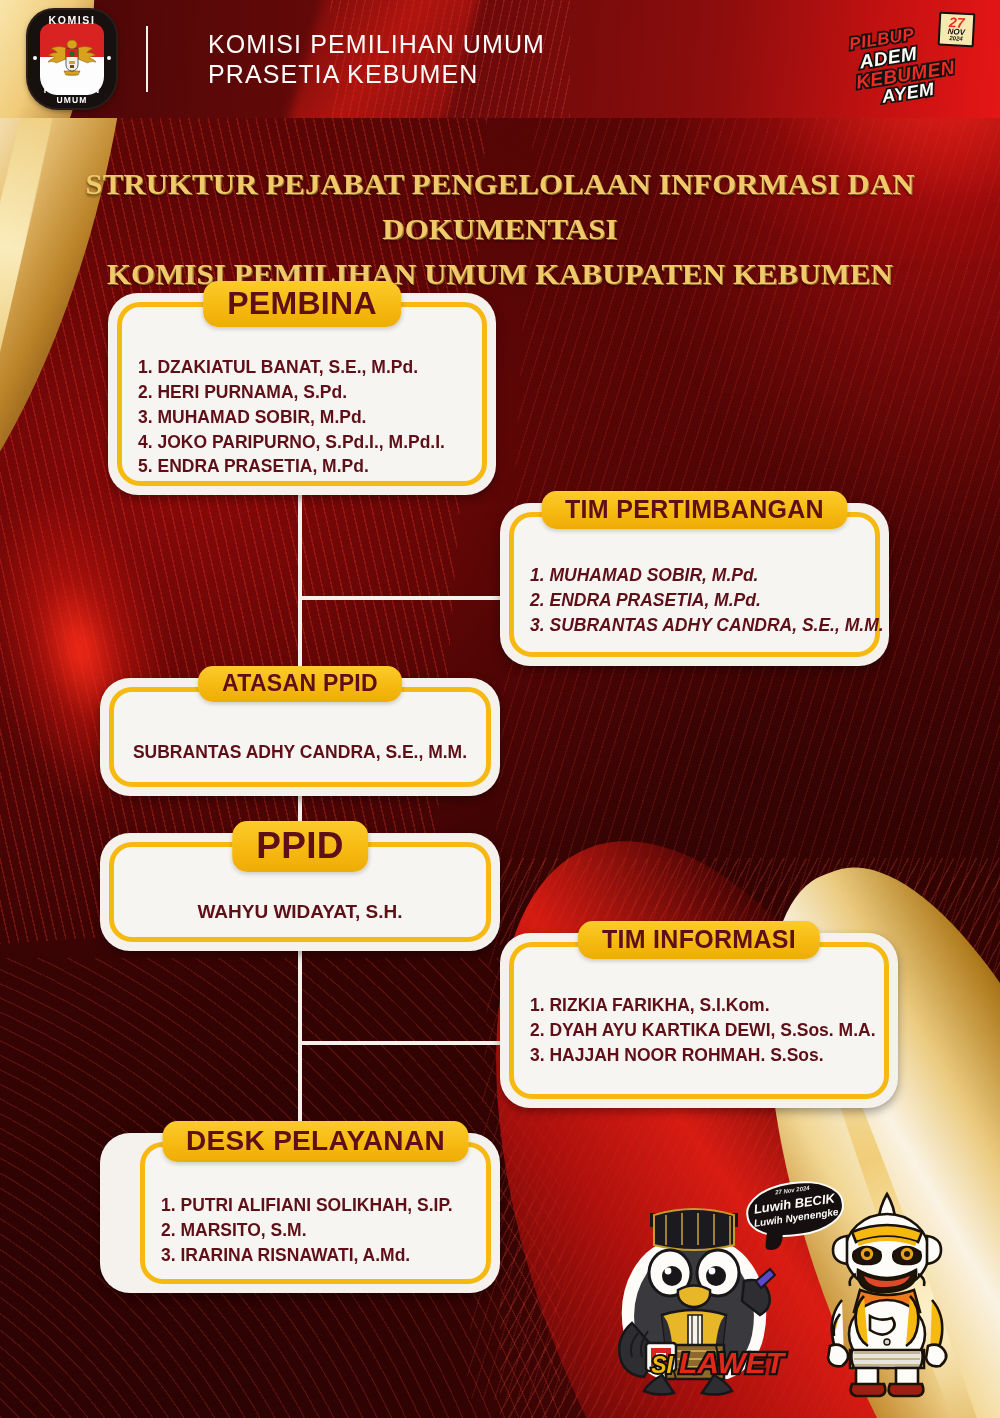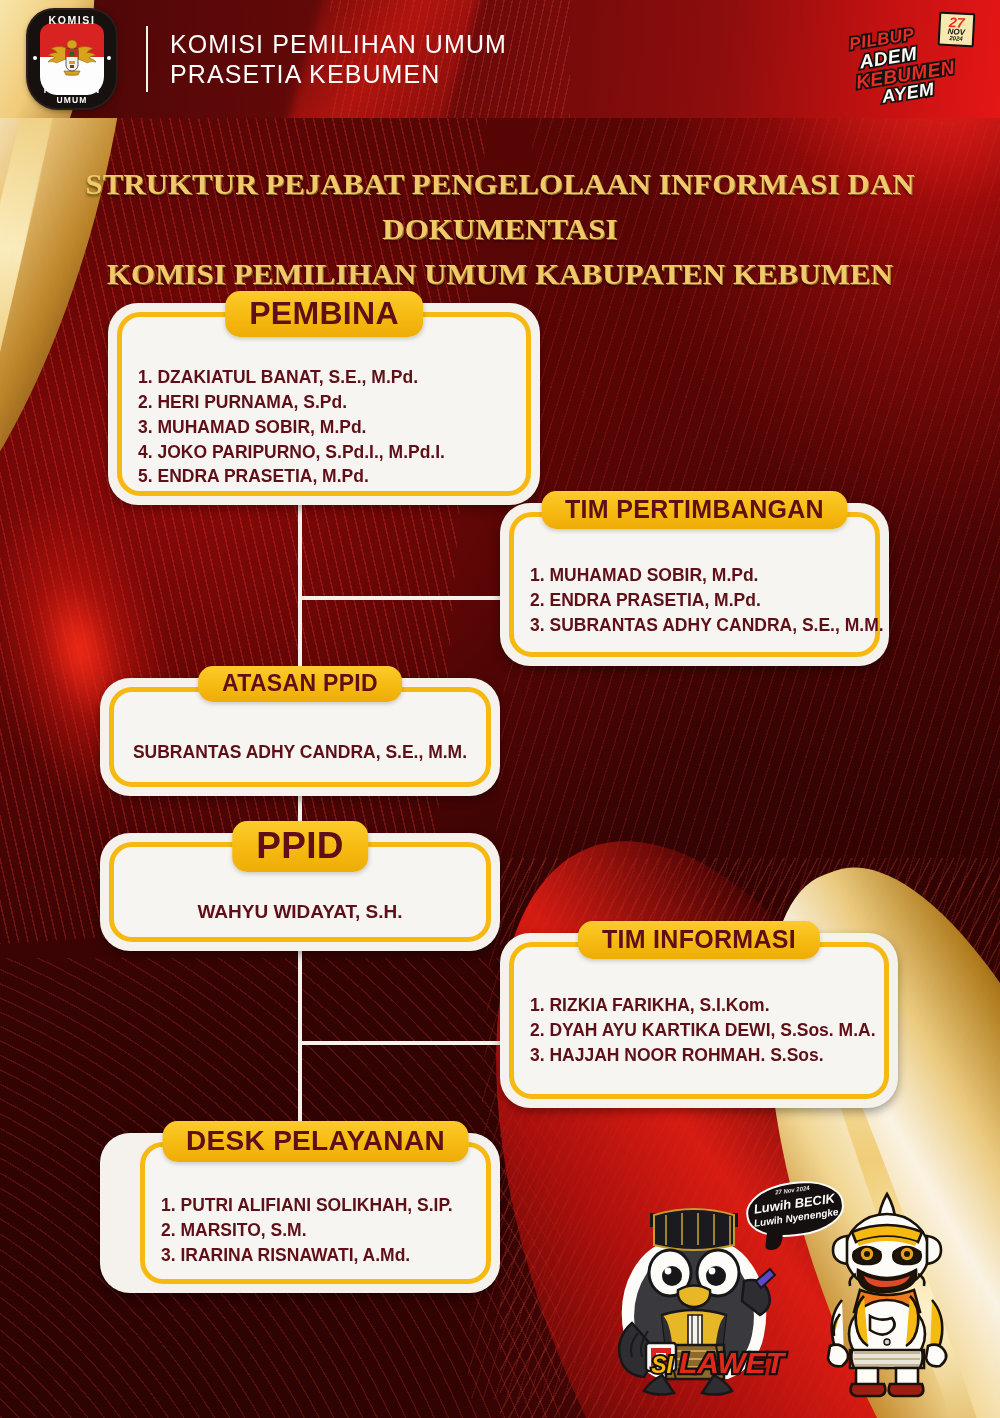--- a/index.html
+++ b/index.html
@@ -73,21 +73,21 @@
   .kpu-txt-top { position:absolute; left:0; right:0; top:4px; text-align:center;
     color:#fff; font-size:10.5px; font-weight:700; letter-spacing:1.6px; }
   .kpu-txt-bot { position:absolute; left:0; right:0; bottom:3px; text-align:center;
     color:#fff; font-size:8.5px; font-weight:700; letter-spacing:1.1px; }
   .kpu-dot { position:absolute; width:4px; height:4px; border-radius:50%; background:#fff; top:46px; }
   .kpu-dot.l { left:5px; } .kpu-dot.r { right:5px; }
   .garuda { position:absolute; left:50%; top:52%; transform:translate(-50%,-50%); }
 
   .hdr-divider { width:2px; height:66px; background:#f4f1ec; margin:0 22px 0 30px; flex:0 0 auto; }
   .hdr-title { color:#fdfcfa; letter-spacing:1.1px; line-height:1.22; }
-  .hdr-title div { font-size:25px; font-weight:400; }
+  .hdr-title div { font-size:25px; font-weight:400;margin-left:38px; }
 
   .pilbup { position:absolute; right:26px; top:22px; width:122px; height:78px; z-index:6;
     transform:rotate(-7deg); }
   .pb-line { position:absolute; font-weight:800; font-style:italic; letter-spacing:.5px;
     -webkit-text-stroke:3.5px #111; paint-order:stroke fill; white-space:nowrap; }
   .pb1 { left:0px;  top:4px;  font-size:17px; color:#ee2b22; transform:rotate(-2deg); }
   .pb2 { left:8px;  top:22px; font-size:19px; color:#fdfcf7; transform:rotate(-2deg); }
   .pb3 { left:2px;  top:41px; font-size:19px; color:#ee2b22; transform:rotate(-2deg); }
   .pb4 { left:26px; top:60px; font-size:18px; color:#fdfcf7; transform:rotate(-2deg); }
   .pb-cal { position:absolute; right:-4px; top:-4px; width:36px; height:34px; background:#f7e8b0;
@@ -116,27 +116,27 @@
     background:#f7f5f1; }
   .card-head { position:absolute; left:50%; transform:translateX(-50%); top:-26px;
     background:linear-gradient(180deg,#fccb2b 0%,#f6ba11 55%,#eeac06 100%);
     border-radius:15px; padding:4px 24px 5px; white-space:nowrap; z-index:2;
     box-shadow:0 2px 4px rgba(0,0,0,.18); }
   .card-head span { font-weight:700; color:#5e0f17; letter-spacing:.3px; display:block; }
   .card-body { position:absolute; left:0; right:0; padding:0 16px; }
   .card-body .row { color:#5e0f17; font-weight:700; line-height:1.42; white-space:nowrap; }
 
   
-  #pembina      { left:108px; top:303px; width:432px; height:202px; }
+  #pembina      { left:108px; top:293px; width:388px; height:202px; }
   #pembina .card-head span { font-size:32px; }
   #pembina .card-body { top:48px; } #pembina .row { font-size:17.5px; }
 
   #pertimbangan { left:500px; top:503px; width:389px; height:163px; }
   #pertimbangan .card-head span { font-size:25px; }
-  #pertimbangan .card-body { top:46px; } #pertimbangan .row { font-size:17.5px; }
+  #pertimbangan .card-body { top:46px; } #pertimbangan .row { font-size:17.5px;font-style:italic; }
 
   #atasan       { left:100px; top:678px; width:400px; height:118px; }
   #atasan .card-head span { font-size:23px; }
   #atasan .card-body { top:48px; text-align:center; } #atasan .row { font-size:17.5px; }
 
   #ppid         { left:100px; top:833px; width:400px; height:118px; }
   #ppid .card-head span { font-size:37px; }
   #ppid .card-body { top:52px; text-align:center; } #ppid .row { font-size:19px; }
 
   #penghubung   { left:500px; top:933px; width:398px; height:175px; }

